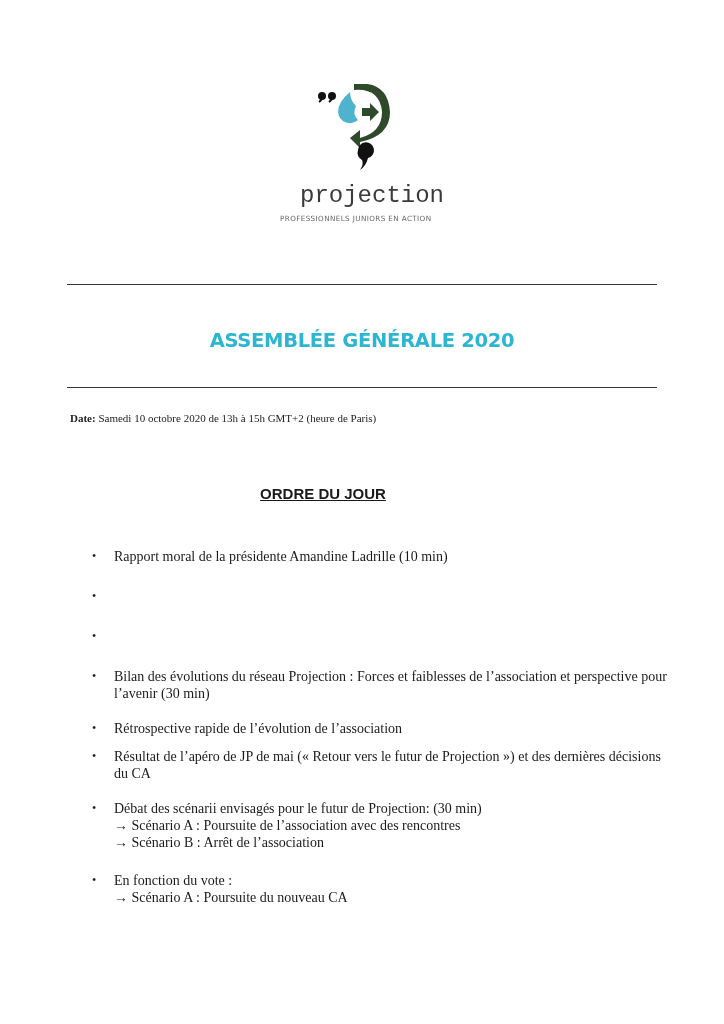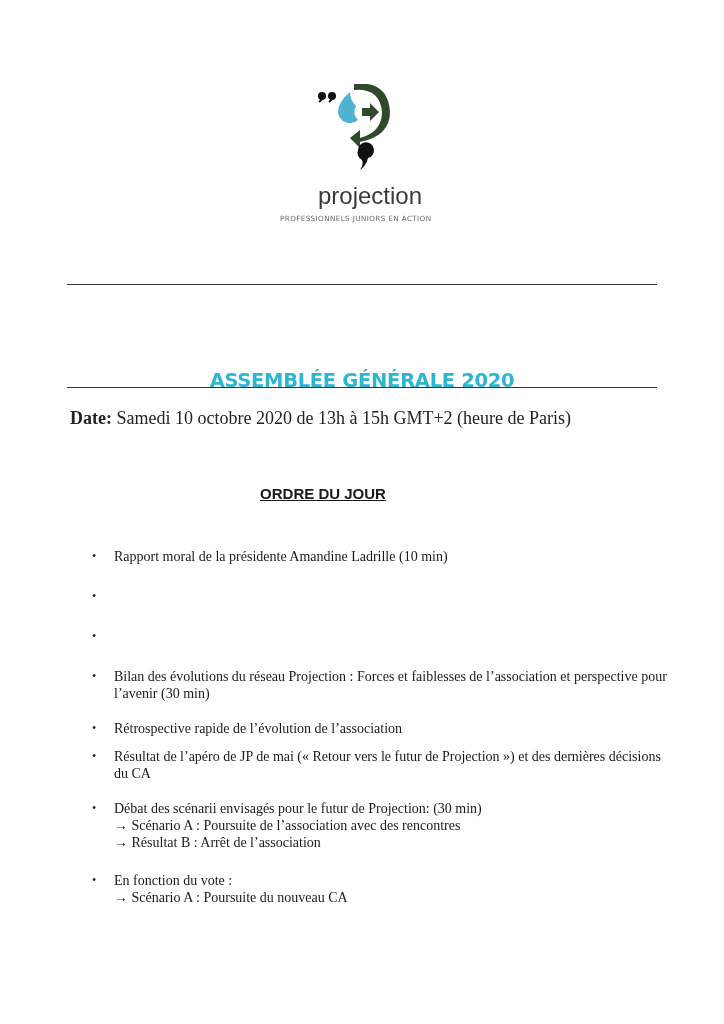--- a/index.html
+++ b/index.html
@@ -1,29 +1,29 @@
 <!DOCTYPE html>
 <html><head>
 <meta charset="utf-8">
 <style>
   html, body { margin: 0; padding: 0; background: #ffffff; }
   body { width: 724px; height: 1024px; position: relative; overflow: hidden;
          font-family: "Liberation Serif", serif; color: #1a1a1a; }
   .logo { position: absolute; left: 300px; top: 84px; width: 140px; height: 140px; }
   .logo svg { position: absolute; left: 10px; top: 0; }
   .logo-word { position: absolute; left: 0; top: 98px; width: 140px; text-align: center;
-               font-family: Liberation Sans, sans-serif; font-size: 24px; color: #3a3a3a; letter-spacing: 0px; }
+               font-family: Liberation Mono, monospace; font-size: 24px; color: #3a3a3a; letter-spacing: 0px; }
   .logo-tag { position: absolute; left: -20px; top: 130px; width: 180px; text-align: left;
               font-family: "DejaVu Sans", sans-serif; font-size: 7.2px; color: #666; letter-spacing: 0.4px; }
   .rule { position: absolute; left: 67px; width: 590px; height: 0; border-top: 1.6px solid #333; }
   .rule.r1 { top: 284px; }
   .rule.r2 { top: 387px; }
   .title { position: absolute; left: 0; width: 724px; top: 329px; text-align: center;
-           font-family: "DejaVu Sans", sans-serif; font-weight: bold; font-size: 19.5px; color: #2cb6d1; letter-spacing: -0.3px; margin-top: 40px; }
-  .meta { position: absolute; left: 70px; top: 408px; font-size: 18px; line-height: 20px; color: #222; }
+           font-family: "DejaVu Sans", sans-serif; font-weight: bold; font-size: 19.5px; color: #2cb6d1; letter-spacing: -0.3px; }
+  .meta { position: absolute; left: 70px; top: 408px; font-size: 11px; line-height: 20px; color: #222; }
   .meta b { font-weight: bold; }
   .ordre { position: absolute; left: 0; width: 646px; top: 485px; text-align: center; }
   .ordre span { font-family: "Liberation Sans", sans-serif; font-weight: bold; font-size: 15px; text-decoration: underline; color: #1a1a1a; }
   ul.agenda { position: absolute; left: 92px; top: 548px; width: 600px; margin: 0; padding: 0; list-style: none; font-size: 14px; line-height: 17px; }
   ul.agenda li { position: relative; padding-left: 22px; }
   ul.agenda li .bullet { position: absolute; left: 0; top: 0; font-size: 12px; }
   ul.agenda li .sub { display: block; }
 </style>
 </head>
 <body>
@@ -57,15 +57,15 @@
   <span>ORDRE DU JOUR</span>
 </div>
 
 <ul class="agenda">
     <li style="position: absolute; top: 0px; left: 0px; width: 560px;"><span class="bullet">•</span><span>Rapport moral de la présidente Amandine Ladrille (10 min)</span></li>
     <li style="position: absolute; top: 40px; left: 0px; width: 560px;"><span class="bullet">•</span></li>
     <li style="position: absolute; top: 80px; left: 0px; width: 560px;"><span class="bullet">•</span></li>
     <li style="position: absolute; top: 120px; left: 0px; width: 560px;"><span class="bullet">•</span><span>Bilan des évolutions du réseau Projection : Forces et faiblesses de l’association et perspective pour l’avenir (30 min)</span></li>
     <li style="position: absolute; top: 172px; left: 0px; width: 560px;"><span class="bullet">•</span><span>Rétrospective rapide de l’évolution de l’association</span></li>
     <li style="position: absolute; top: 200px; left: 0px; width: 560px;"><span class="bullet">•</span><span>Résultat de l’apéro de JP de mai (« Retour vers le futur de Projection ») et des dernières décisions du CA</span></li>
-    <li style="position: absolute; top: 252px; left: 0px; width: 560px;"><span class="bullet">•</span><span>Débat des scénarii envisagés pour le futur de Projection: (30 min)</span><span class="sub">→ Scénario A : Poursuite de l’association avec des rencontres</span><span class="sub">→ Résultat B : Arrêt de l’association</span></li>
+    <li style="position: absolute; top: 252px; left: 0px; width: 560px;"><span class="bullet">•</span><span>Débat des scénarii envisagés pour le futur de Projection: (30 min)</span><span class="sub">→ Scénario A : Poursuite de l’association avec des rencontres</span><span class="sub">→ Scénario B : Arrêt de l’association</span></li>
     <li style="position: absolute; top: 324px; left: 0px; width: 560px;"><span class="bullet">•</span><span>En fonction du vote :</span><span class="sub">→ Scénario A : Poursuite du nouveau CA</span></li>
   </ul>
 
 </body></html>

